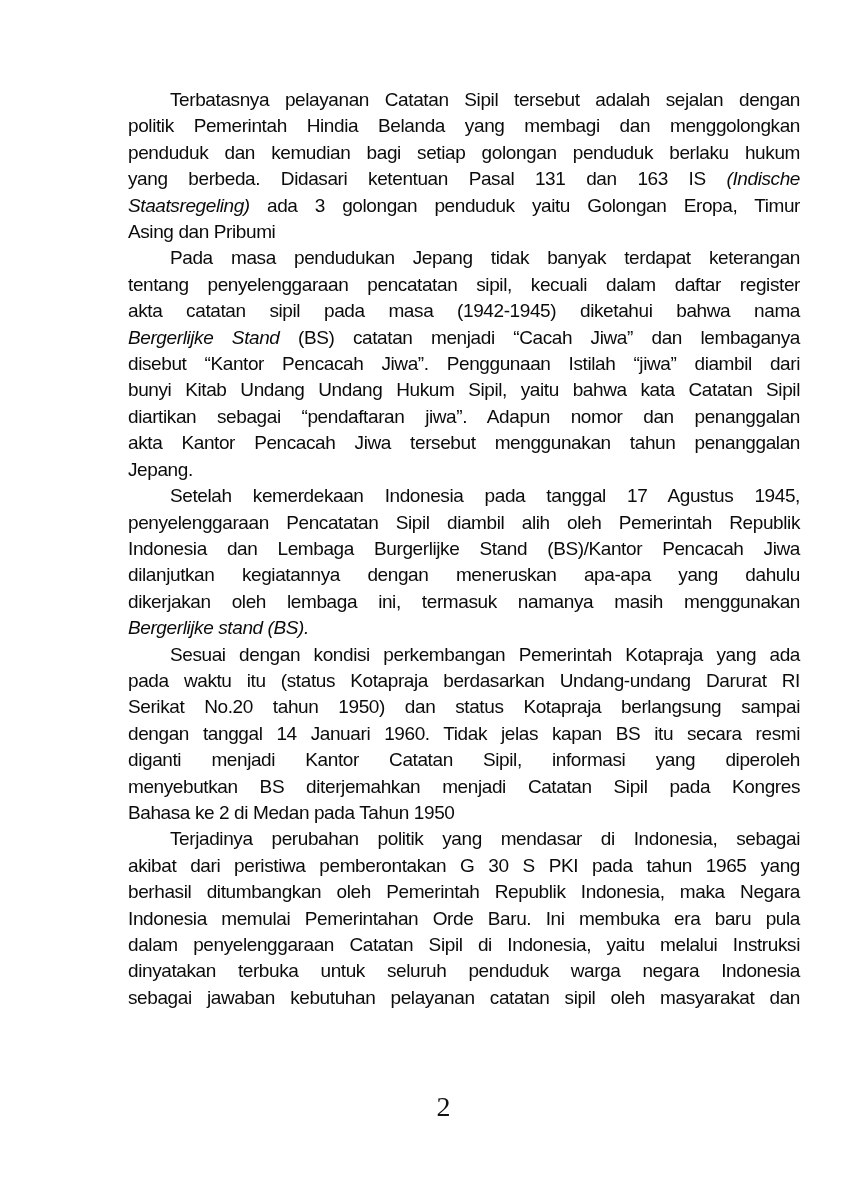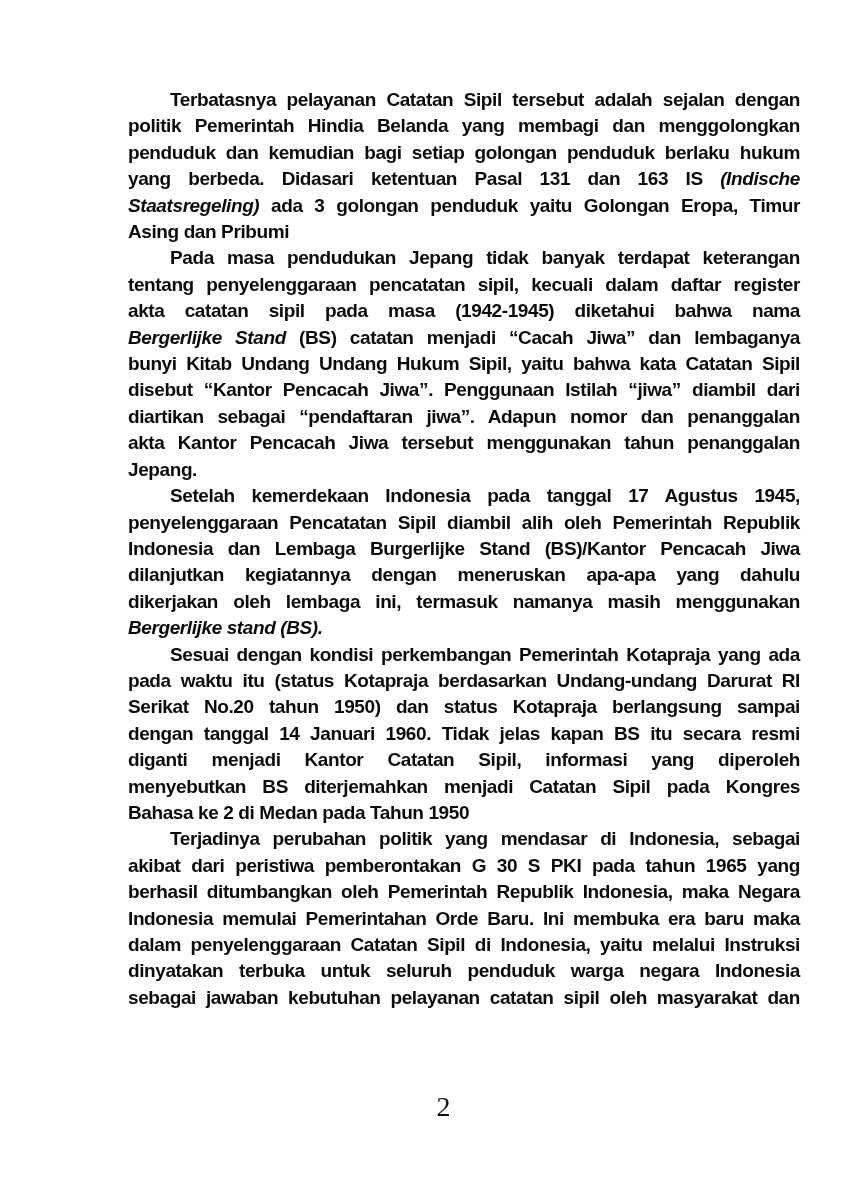--- a/index.html
+++ b/index.html
@@ -16,21 +16,21 @@
     width: 857px;
     height: 1182px;
     background: #ffffff;
   }
   .text-block {
     position: absolute;
     left: 128px;
     top: 87px;
     width: 672px;
     font-family: "Liberation Sans", "DejaVu Sans", sans-serif;
-    font-weight: 700;
+    font-weight: 400;
     font-size: 19px;
     line-height: 26.4px;
     letter-spacing: -0.4px;
     color: #0b0b0b;
   }
   .paragraph { margin: 0; padding: 0; }
   .line {
     text-align: justify;
     text-align-last: justify;
     -moz-text-align-last: justify;
@@ -69,22 +69,22 @@
         <div class="line"><span>penduduk dan kemudian bagi setiap golongan penduduk berlaku hukum</span></div>
         <div class="line"><span>yang berbeda. Didasari ketentuan Pasal 131 dan 163 IS </span><span class="italic">(Indische</span></div>
         <div class="line"><span class="italic">Staatsregeling)</span><span> ada 3 golongan penduduk yaitu Golongan Eropa, Timur</span></div>
         <div class="line final"><span>Asing dan Pribumi</span></div>
       </div>
       <div class="paragraph">
         <div class="line first"><span>Pada masa pendudukan Jepang tidak banyak terdapat keterangan</span></div>
         <div class="line"><span>tentang penyelenggaraan pencatatan sipil, kecuali dalam daftar register</span></div>
         <div class="line"><span>akta catatan sipil pada masa (1942-1945) diketahui bahwa nama</span></div>
         <div class="line"><span class="italic">Bergerlijke Stand</span><span> (BS) catatan menjadi “Cacah Jiwa” dan lembaganya</span></div>
+        <div class="line"><span>disebut “Kantor Pencacah Jiwa”. Penggunaan Istilah “jiwa” diambil dari</span></div>
         <div class="line"><span>bunyi Kitab Undang Undang Hukum Sipil, yaitu bahwa kata Catatan Sipil</span></div>
-        <div class="line"><span>disebut “Kantor Pencacah Jiwa”. Penggunaan Istilah “jiwa” diambil dari</span></div>
         <div class="line"><span>diartikan sebagai “pendaftaran jiwa”. Adapun nomor dan penanggalan</span></div>
         <div class="line"><span>akta Kantor Pencacah Jiwa tersebut menggunakan tahun penanggalan</span></div>
         <div class="line final"><span>Jepang.</span></div>
       </div>
       <div class="paragraph">
         <div class="line first"><span>Setelah kemerdekaan Indonesia pada tanggal 17 Agustus 1945,</span></div>
         <div class="line"><span>penyelenggaraan Pencatatan Sipil diambil alih oleh Pemerintah Republik</span></div>
         <div class="line"><span>Indonesia dan Lembaga Burgerlijke Stand (BS)/Kantor Pencacah Jiwa</span></div>
         <div class="line"><span>dilanjutkan kegiatannya dengan meneruskan apa-apa yang dahulu</span></div>
         <div class="line"><span>dikerjakan oleh lembaga ini, termasuk namanya masih menggunakan</span></div>
@@ -96,20 +96,20 @@
         <div class="line"><span>Serikat No.20 tahun 1950) dan status Kotapraja berlangsung sampai</span></div>
         <div class="line"><span>dengan tanggal 14 Januari 1960. Tidak jelas kapan BS itu secara resmi</span></div>
         <div class="line"><span>diganti menjadi Kantor Catatan Sipil, informasi yang diperoleh</span></div>
         <div class="line"><span>menyebutkan BS diterjemahkan menjadi Catatan Sipil pada Kongres</span></div>
         <div class="line final"><span>Bahasa ke 2 di Medan pada Tahun 1950</span></div>
       </div>
       <div class="paragraph">
         <div class="line first"><span>Terjadinya perubahan politik yang mendasar di Indonesia, sebagai</span></div>
         <div class="line"><span>akibat dari peristiwa pemberontakan G 30 S PKI pada tahun 1965 yang</span></div>
         <div class="line"><span>berhasil ditumbangkan oleh Pemerintah Republik Indonesia, maka Negara</span></div>
-        <div class="line"><span>Indonesia memulai Pemerintahan Orde Baru. Ini membuka era baru maka</span></div>
+        <div class="line"><span>Indonesia memulai Pemerintahan Orde Baru. Ini membuka era baru pula</span></div>
         <div class="line"><span>dalam penyelenggaraan Catatan Sipil di Indonesia, yaitu melalui Instruksi</span></div>
         <div class="line"><span>dinyatakan terbuka untuk seluruh penduduk warga negara Indonesia</span></div>
         <div class="line"><span>sebagai jawaban kebutuhan pelayanan catatan sipil oleh masyarakat dan</span></div>
       </div>
     </div>
   <div class="page-number">2</div>
 </div>
 
 </body></html>

